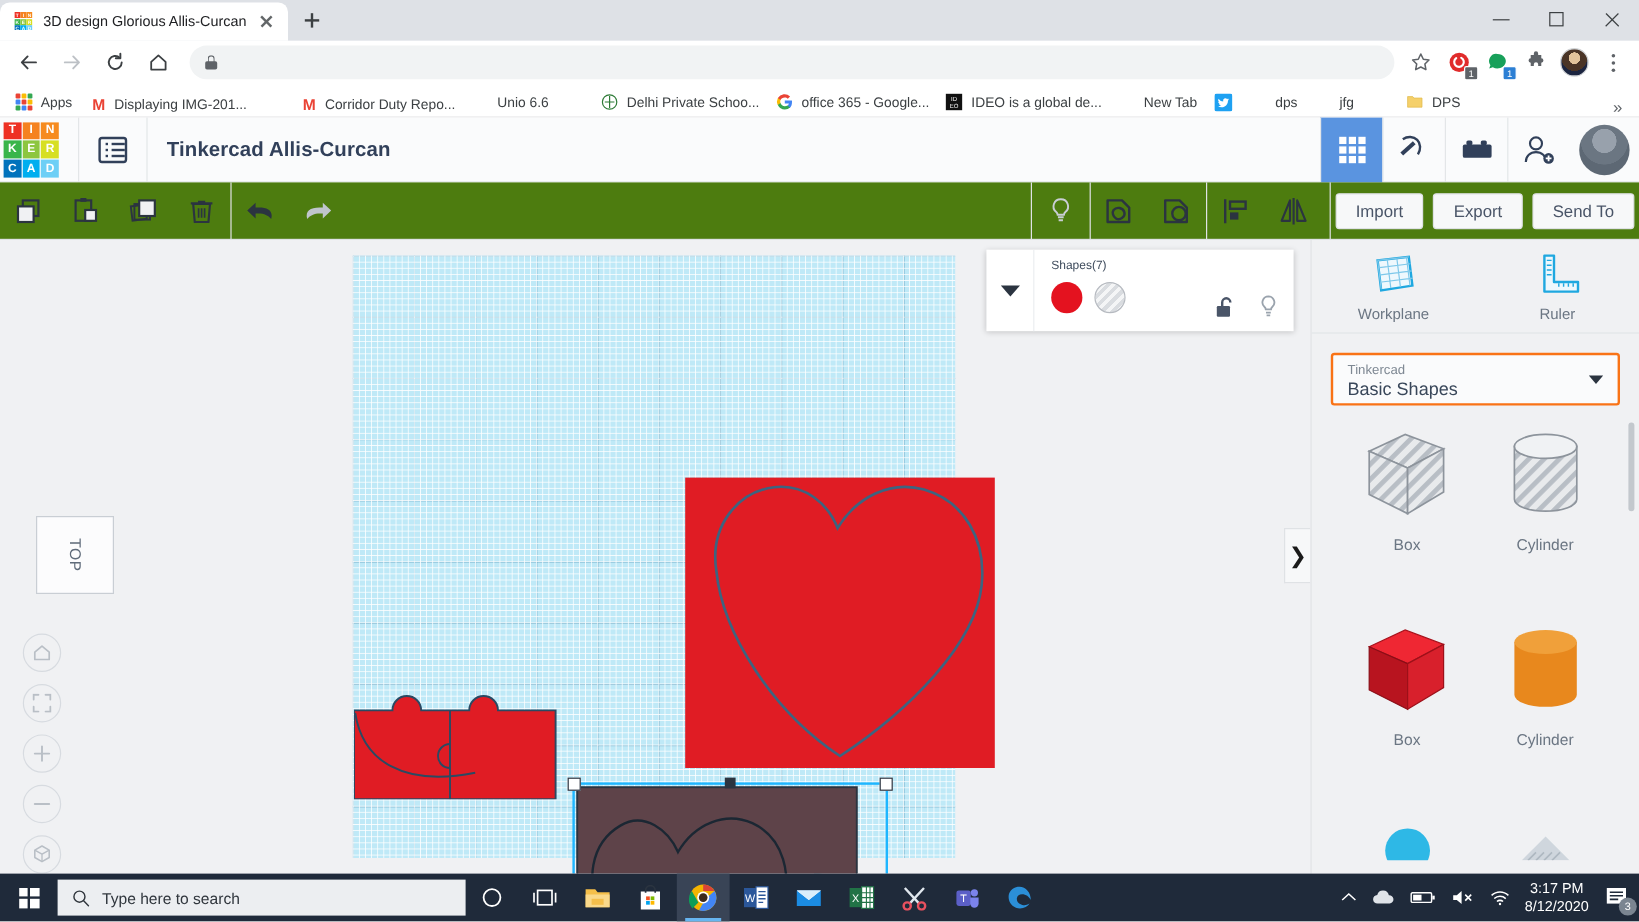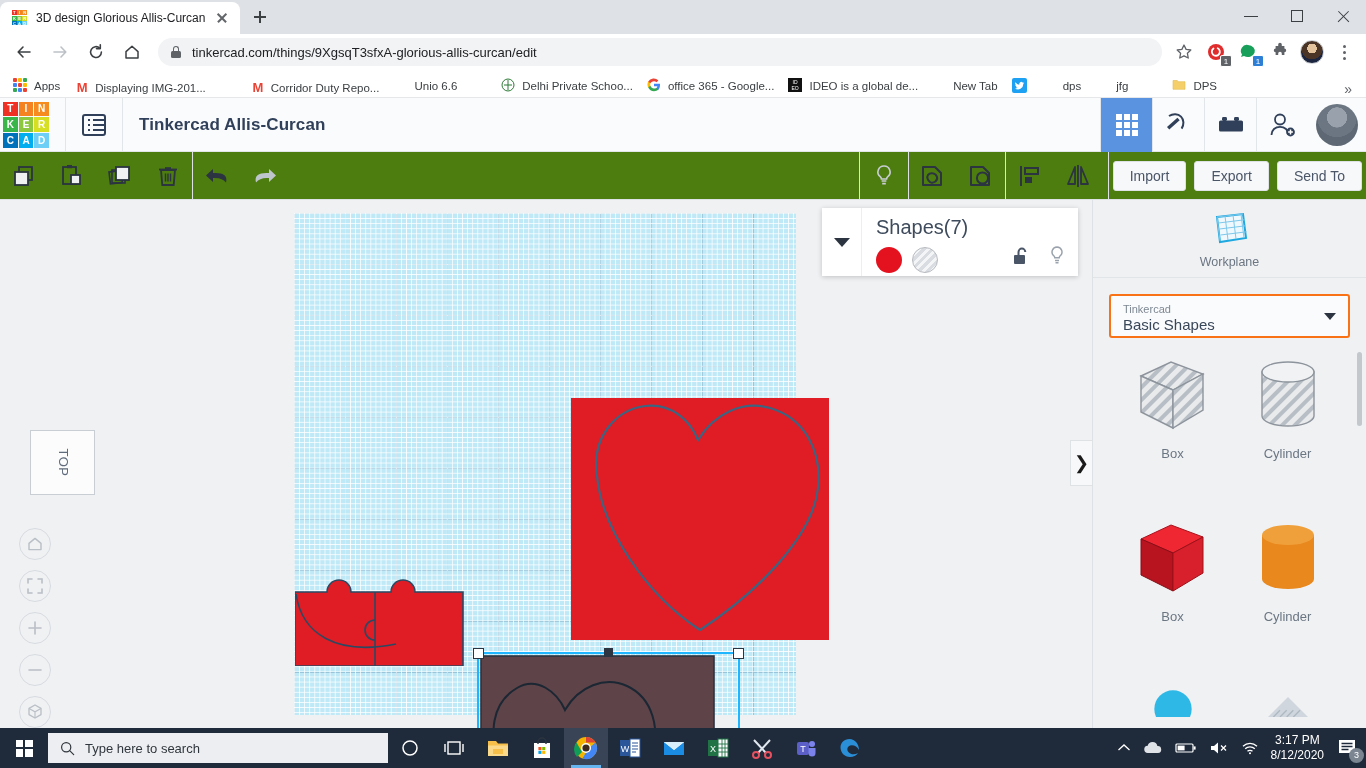--- a/index.html
+++ b/index.html
@@ -277,21 +277,21 @@
   
   .inspector {
     position: absolute; left: 822px; top: 208px; width: 256px; height: 68px;
     background: #fff; box-shadow: 0 1px 5px rgba(0,0,0,.2); display: flex; align-items: stretch;
   }
   .insp-caret {
     width: 40px; display: flex; align-items: center; justify-content: center;
     border-right: 1px solid #eceef0;
   }
   .insp-body { flex: 1; padding: 8px 12px 0 14px; position: relative; }
-  .insp-title { font-size: 20px; color: #3e4b5c; }
+  .insp-title { font-size: 10px; color: #3e4b5c; }
   .insp-row { display: flex; align-items: center; gap: 10px; margin-top: 8px; }
   .swatch-solid { width: 26px; height: 26px; border-radius: 50%; background: #e4121f; }
   .swatch-hole {
     width: 26px; height: 26px; border-radius: 50%; border: 1px solid #b6bac0;
     background: repeating-linear-gradient(-45deg, #d9dce0 0 3px, #f4f5f6 3px 6px);
   }
   .insp-icons {
     position: absolute; right: 12px; bottom: 9px; display: flex; align-items: center; gap: 18px;
   }
 
@@ -423,21 +423,20 @@
     <div class="navbtn">
       <svg width="18" height="18" viewBox="0 0 18 18">
           <path d="M3 8.6L9 3.2l6 5.4V15H3z" stroke="#3c4043" stroke-width="1.5" fill="none" stroke-linejoin="round"></path>
         </svg>
     </div>
     <div class="omnibox">
       <span class="lock-ico">
           <span class="shackle"></span>
           <span class="body"></span>
         </span>
-      <span class="omni-url">tinkercad.com/things/9XgsqT3sfxA-glorious-allis-curcan/edit</span>
     </div>
     <div class="tb-ico">
       <svg width="20" height="20" viewBox="0 0 20 20" style="margin:3px">
           <path d="M10 3l2.1 4.4 4.7.6-3.4 3.3.85 4.7L10 13.8l-4.25 2.2.85-4.7L3.2 8l4.7-.6z" fill="none" stroke="#5f6368" stroke-width="1.3" stroke-linejoin="round"></path>
         </svg>
     </div>
     <div class="tb-ico">
       <svg width="20" height="20" viewBox="0 0 20 20" style="margin:3px">
         <circle cx="10" cy="10" r="8" fill="#e02c2c"></circle>
         <path d="M7.5 6.5a4 4 0 1 0 4.2-.3" stroke="#fff" stroke-width="1.8" fill="none" stroke-linecap="round"></path>
@@ -825,20 +824,27 @@
 
   <div class="rpanel">
     <div class="rp-tools">
       <div class="rp-tool">
         <svg width="46" height="40" viewBox="0 0 46 40">
           <path d="M10 8l26-3 3 24-26 4z" fill="#eef8fd" stroke="#1fa8e0" stroke-width="2"></path>
           <path d="M10 8l26-3M11.5 14l26-3.2M12.5 20l26-3.2M13.5 26l26-3.2M10 8l3 24M18 7l3 24M26 6l3 24M34 5l3 24" stroke="#7ec8ea" stroke-width="1"></path>
         </svg>
         <span>Workplane</span>
       </div>
+      <div class="rp-tool">
+        <svg width="46" height="40" viewBox="0 0 46 40">
+          <path d="M12 4h8v22h20v8H12z" fill="#eef8fd" stroke="#1fa8e0" stroke-width="2" stroke-linejoin="round"></path>
+          <path d="M14 8h4M14 12h4M14 16h4M14 20h4M24 30v-3M28 30v-3M32 30v-3M36 30v-3" stroke="#1fa8e0" stroke-width="1.2"></path>
+        </svg>
+        <span>Ruler</span>
+      </div>
     </div>
 
     <div class="rp-select">
       <div class="lab">Tinkercad</div>
       <div class="val">Basic Shapes</div>
       <span class="rp-caret"></span>
     </div>
 
     <div class="rp-grid">
       <div class="rp-item">

